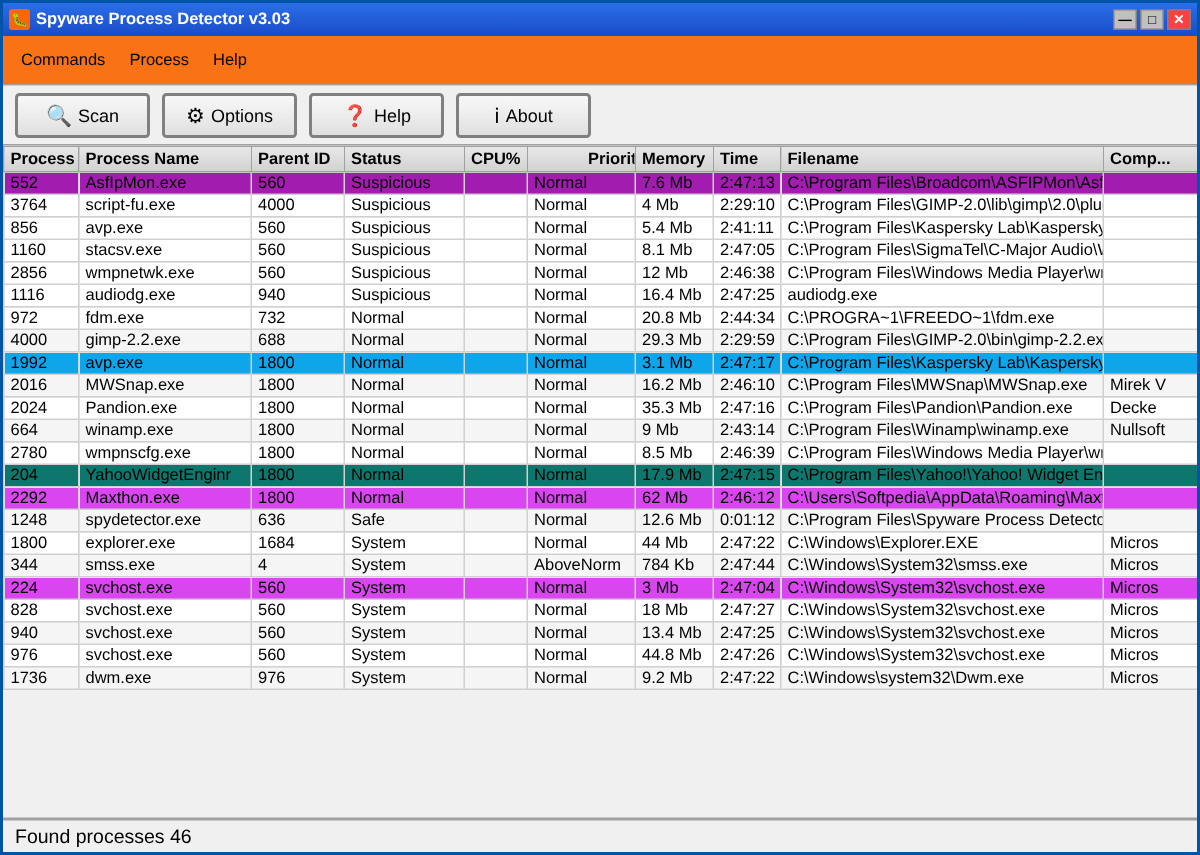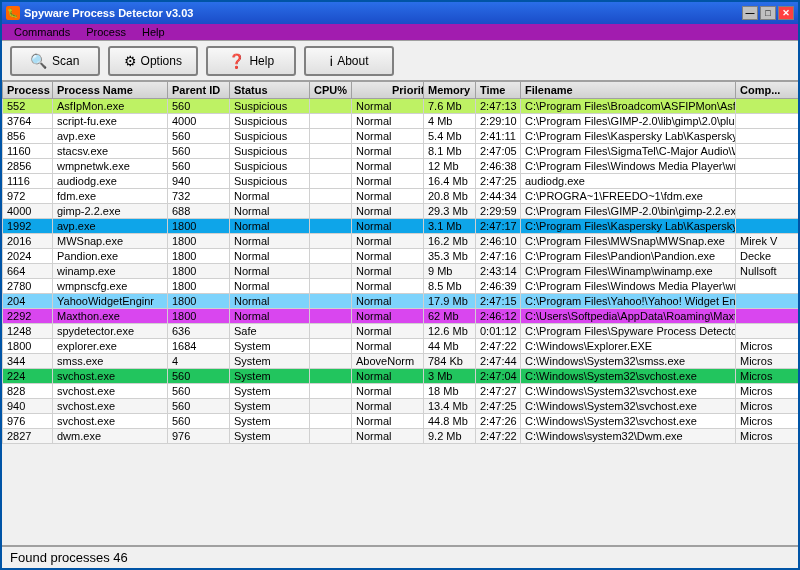--- a/index.html
+++ b/index.html
@@ -62,22 +62,22 @@
       display: flex;
       align-items: center;
       justify-content: center;
       font-size: 9px;
       cursor: pointer;
       color: #000;
       font-weight: bold;
     }
     .title-btn.close { background: #ff4040; color: white; }
     .menubar {
-      background: #a21caf;
-      height: 17px;
+      background: #f97316;
+      height: 33px;
       display: flex;
       align-items: center;
       padding: 0 4px;
       border-bottom: 1px solid #a0a0a0;
       flex-shrink: 0;
     }
     .menu-item {
       padding: 2px 8px;
       cursor: pointer;
       font-size: 11px;
@@ -226,21 +226,21 @@
             <th class="col-status">Status</th>
             <th class="col-cpu">CPU%</th>
             <th class="col-priority">Priority</th>
             <th class="col-memory">Memory</th>
             <th class="col-time">Time</th>
             <th class="col-filename">Filename</th>
             <th class="col-company">Comp...</th>
           </tr>
         </thead>
         <tbody id="table-body">
-        <tr style="background-color: #bef264;">
+        <tr style="background-color: #a21caf;">
               <td>552</td>
               <td>AsfIpMon.exe</td>
               <td>560</td>
               <td>Suspicious</td>
               <td></td>
               <td>Normal</td>
               <td>7.6 Mb</td>
               <td>2:47:13</td>
               <td>C:\Program Files\Broadcom\ASFIPMon\AsfIpBroadc</td>
               <td></td>
@@ -382,21 +382,21 @@
               <td>wmpnscfg.exe</td>
               <td>1800</td>
               <td>Normal</td>
               <td></td>
               <td>Normal</td>
               <td>8.5 Mb</td>
               <td>2:46:39</td>
               <td>C:\Program Files\Windows Media Player\wmpiMicros</td>
               <td></td>
             </tr>
-            <tr style="background-color: #7dd3fc;">
+            <tr style="background-color: #0f766e;">
               <td>204</td>
               <td>YahooWidgetEnginr</td>
               <td>1800</td>
               <td>Normal</td>
               <td></td>
               <td>Normal</td>
               <td>17.9 Mb</td>
               <td>2:47:15</td>
               <td>C:\Program Files\Yahoo!\Yahoo! Widget EnginYahoo</td>
               <td></td>
@@ -442,21 +442,21 @@
               <td>smss.exe</td>
               <td>4</td>
               <td>System</td>
               <td></td>
               <td>AboveNorm</td>
               <td>784 Kb</td>
               <td>2:47:44</td>
               <td>C:\Windows\System32\smss.exe</td>
               <td>Micros</td>
             </tr>
-            <tr style="background-color: #22c55e; margin-top: 43px;">
+            <tr style="background-color: #d946ef; margin-top: 43px;">
               <td>224</td>
               <td>svchost.exe</td>
               <td>560</td>
               <td>System</td>
               <td></td>
               <td>Normal</td>
               <td>3 Mb</td>
               <td>2:47:04</td>
               <td>C:\Windows\System32\svchost.exe</td>
               <td>Micros</td>
@@ -491,21 +491,21 @@
               <td>560</td>
               <td>System</td>
               <td></td>
               <td>Normal</td>
               <td>44.8 Mb</td>
               <td>2:47:26</td>
               <td>C:\Windows\System32\svchost.exe</td>
               <td>Micros</td>
             </tr>
             <tr style="background-color: rgb(245, 245, 245);">
-              <td>2827</td>
+              <td>1736</td>
               <td>dwm.exe</td>
               <td>976</td>
               <td>System</td>
               <td></td>
               <td>Normal</td>
               <td>9.2 Mb</td>
               <td>2:47:22</td>
               <td>C:\Windows\system32\Dwm.exe</td>
               <td>Micros</td>
             </tr>

